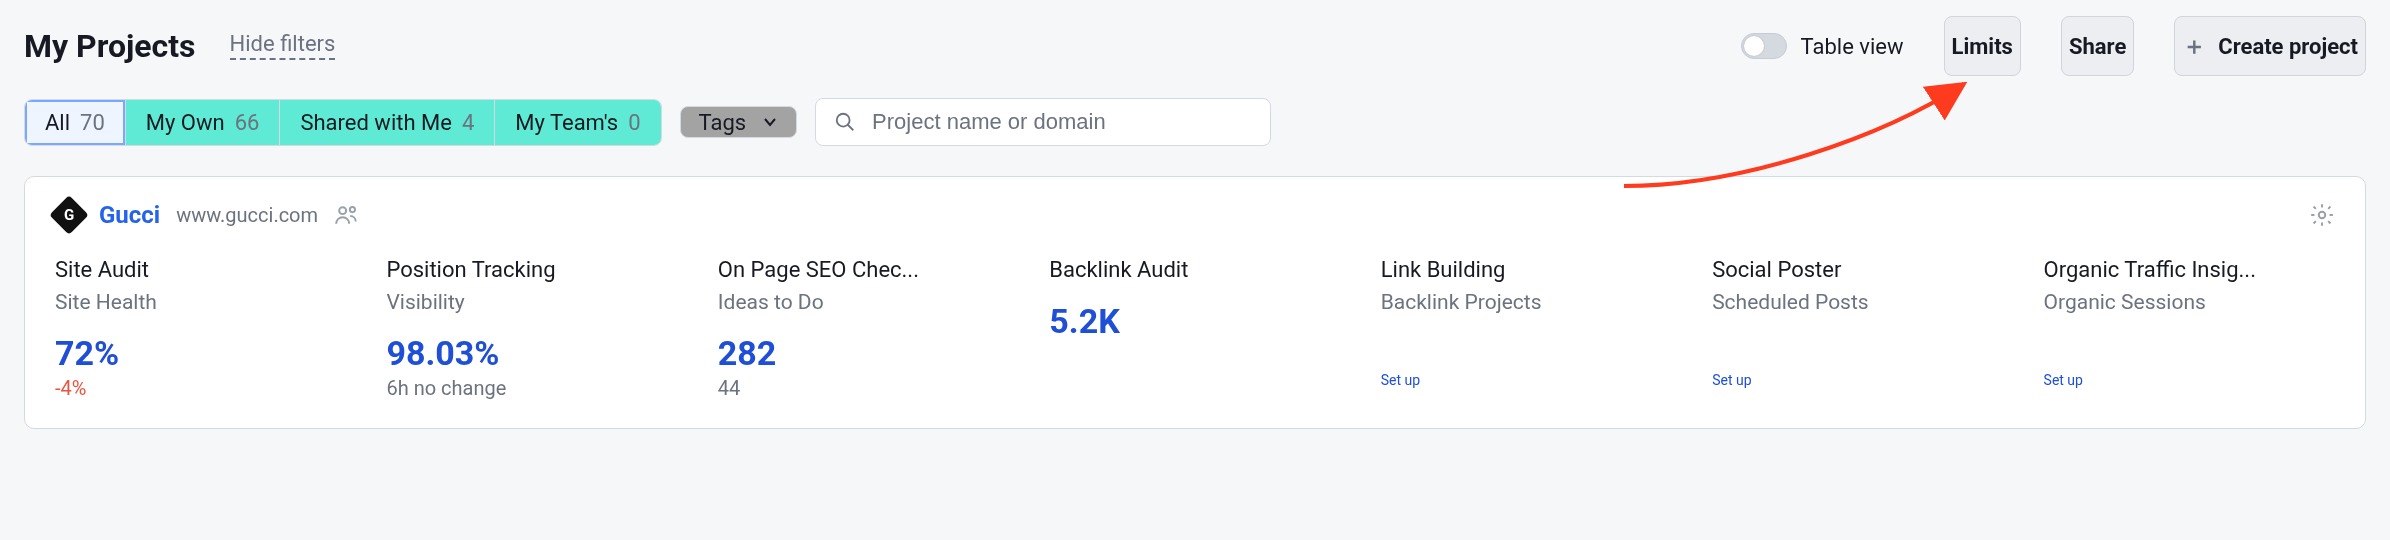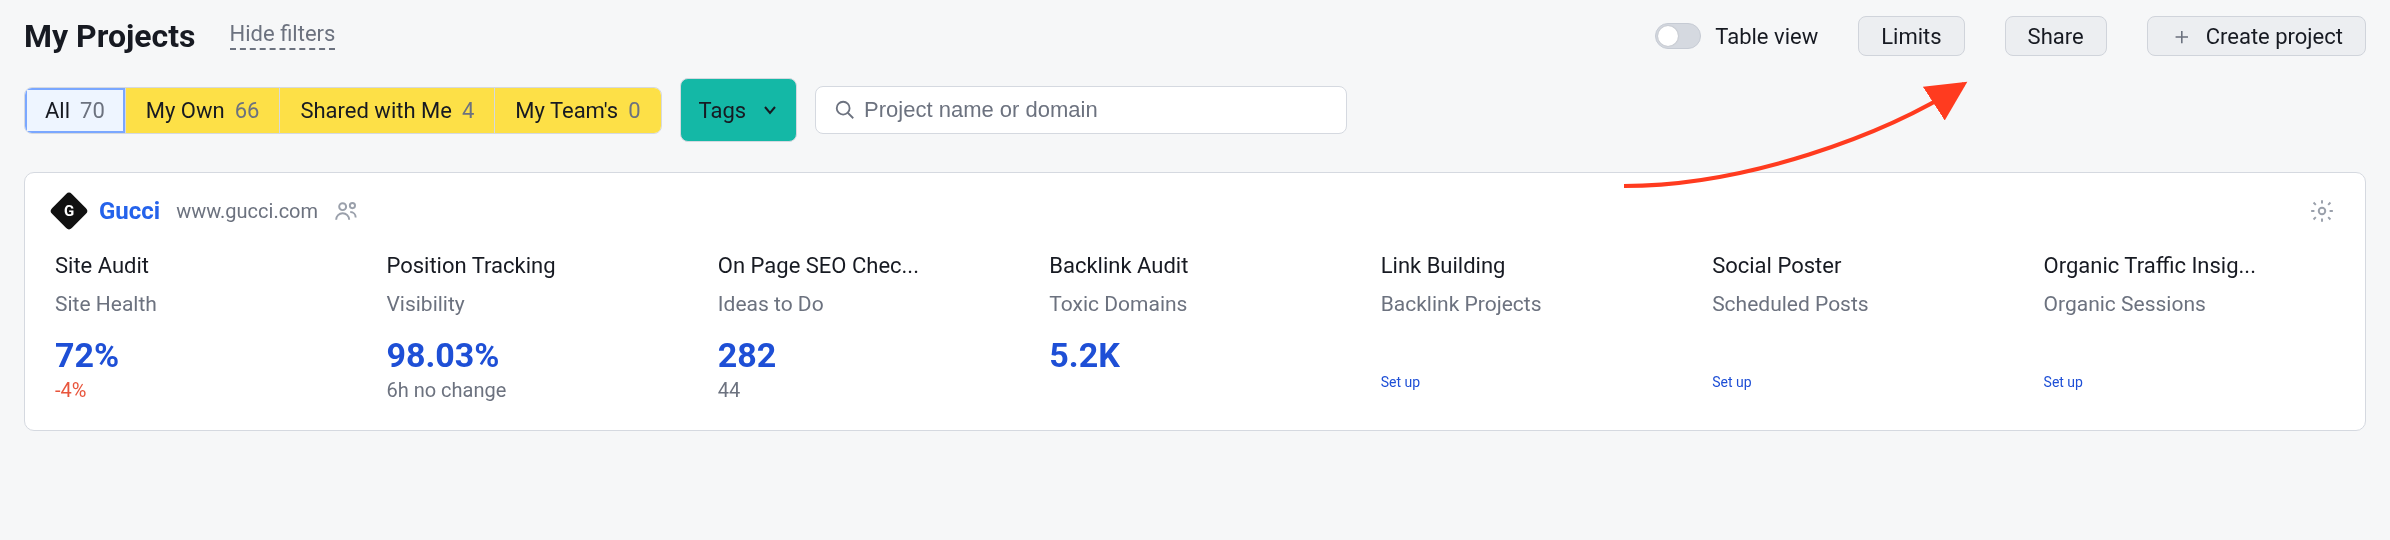--- a/index.html
+++ b/index.html
@@ -54,27 +54,27 @@
   }
   .toggle{
     width:46px;height:26px;border-radius:13px;background:#d5d9e0;position:relative;cursor:pointer;
     border:1px solid #c6cbd4;
   }
   .toggle::after{
     content:"";position:absolute;left:2px;top:2px;width:20px;height:20px;border-radius:50%;background:#fff;
     box-shadow:0 0 2px rgba(0,0,0,.2);
   }
   .btn{
-    height:40px;
-    padding:0 22px;
+    height:60px;
+    padding:0 7px;
     border-radius:8px;
     background:var(--btn-bg);
     border:1px solid var(--btn-border);
     display:flex;align-items:center;gap:12px;
-    font-size:22px;font-weight:400;color:var(--text);
+    font-size:22px;font-weight:700;color:var(--text);
     cursor:pointer;
   }
   .btn .plus{font-size:24px;line-height:1;color:var(--muted);}
 
   
   .filters{
     display:flex;
     align-items:center;
     gap:18px;
     margin-top:22px;
@@ -85,37 +85,37 @@
     border-radius:8px;
     overflow:hidden;
     background:#fff;
   }
   .tabseg .tab{
     padding:10px 20px;
     font-size:22px;
     display:flex;align-items:center;gap:10px;
     border-right:1px solid var(--border);
     cursor:pointer;
-    background:#fde047;
+    background:#5eead4;
   }
   .tabseg .tab:last-child{border-right:none;}
   .tabseg .tab .count{color:var(--muted);}
   .tabseg .tab.active{
     background:#eef5ff;
     box-shadow:inset 0 0 0 2px #7aa7ff;
     color:var(--text);
   }
   .tags-btn{
-    height:64px;padding:0 18px;border:1px solid var(--border);border-radius:8px;background:#14b8a6;
+    height:32px;padding:0 18px;border:1px solid var(--border);border-radius:8px;background:#a3a3a3;
     display:flex;align-items:center;gap:16px;font-size:22px;cursor:pointer;color:var(--text);
   }
   .tags-btn svg{width:16px;height:16px;}
   .search{
-    height:48px;width:532px;border:1px solid var(--border);border-radius:8px;background:#fff;
-    display:flex;align-items:center;gap:6px;padding:0 18px;color:var(--muted);
+    height:48px;width:456px;border:1px solid var(--border);border-radius:8px;background:#fff;
+    display:flex;align-items:center;gap:14px;padding:0 18px;color:var(--muted);
   }
   .search input{
     border:none;outline:none;font-size:22px;flex:1;background:transparent;color:var(--text);
   }
   .search input::placeholder{color:var(--muted);}
   .search svg{width:22px;height:22px;stroke:var(--muted);}
 
   
   .card{
     margin-top:30px;
@@ -138,21 +138,21 @@
   .card-head-spacer{flex:1;}
   .gear{color:var(--muted);cursor:pointer;}
 
   .metrics{
     margin-top:28px;
     display:grid;
     grid-template-columns:repeat(7,1fr);
     gap:40px;
   }
   .metric .m-title{font-size:22px;color:var(--text);white-space:nowrap;overflow:hidden;text-overflow:ellipsis;}
-  .metric .m-sub{font-size:21px;color:var(--muted);margin-top:14px;white-space:nowrap;overflow:hidden;text-overflow:ellipsis;}
+  .metric .m-sub{font-size:21px;color:var(--muted);margin-top:8px;white-space:nowrap;overflow:hidden;text-overflow:ellipsis;}
   .metric .m-val{font-size:34px;font-weight:700;color:var(--blue-dark);margin-top:22px;line-height:1;}
   .metric .m-delta{font-size:20px;margin-top:6px;}
   .metric .m-delta.red{color:var(--red);}
   .metric .m-delta.muted{color:var(--muted);}
   .metric .m-setup{font-size:14px;color:var(--blue-dark);margin-top:58px;cursor:pointer;}
 
   
   .arrow-overlay{
     position:absolute;pointer-events:none;
   }
@@ -254,21 +254,20 @@
         <div class="m-delta muted">6h no change</div>
       </div>
       <div class="metric">
         <div class="m-title">On Page SEO Chec...</div>
         <div class="m-sub">Ideas to Do</div>
         <div class="m-val">282</div>
         <div class="m-delta muted">44</div>
       </div>
       <div class="metric">
         <div class="m-title">Backlink Audit</div>
-        <div class="m-sub">Toxic Domains</div>
         <div class="m-val">5.2K</div>
       </div>
       <div class="metric">
         <div class="m-title">Link Building</div>
         <div class="m-sub">Backlink Projects</div>
         <div class="m-setup">Set up</div>
       </div>
       <div class="metric">
         <div class="m-title">Social Poster</div>
         <div class="m-sub">Scheduled Posts</div>

